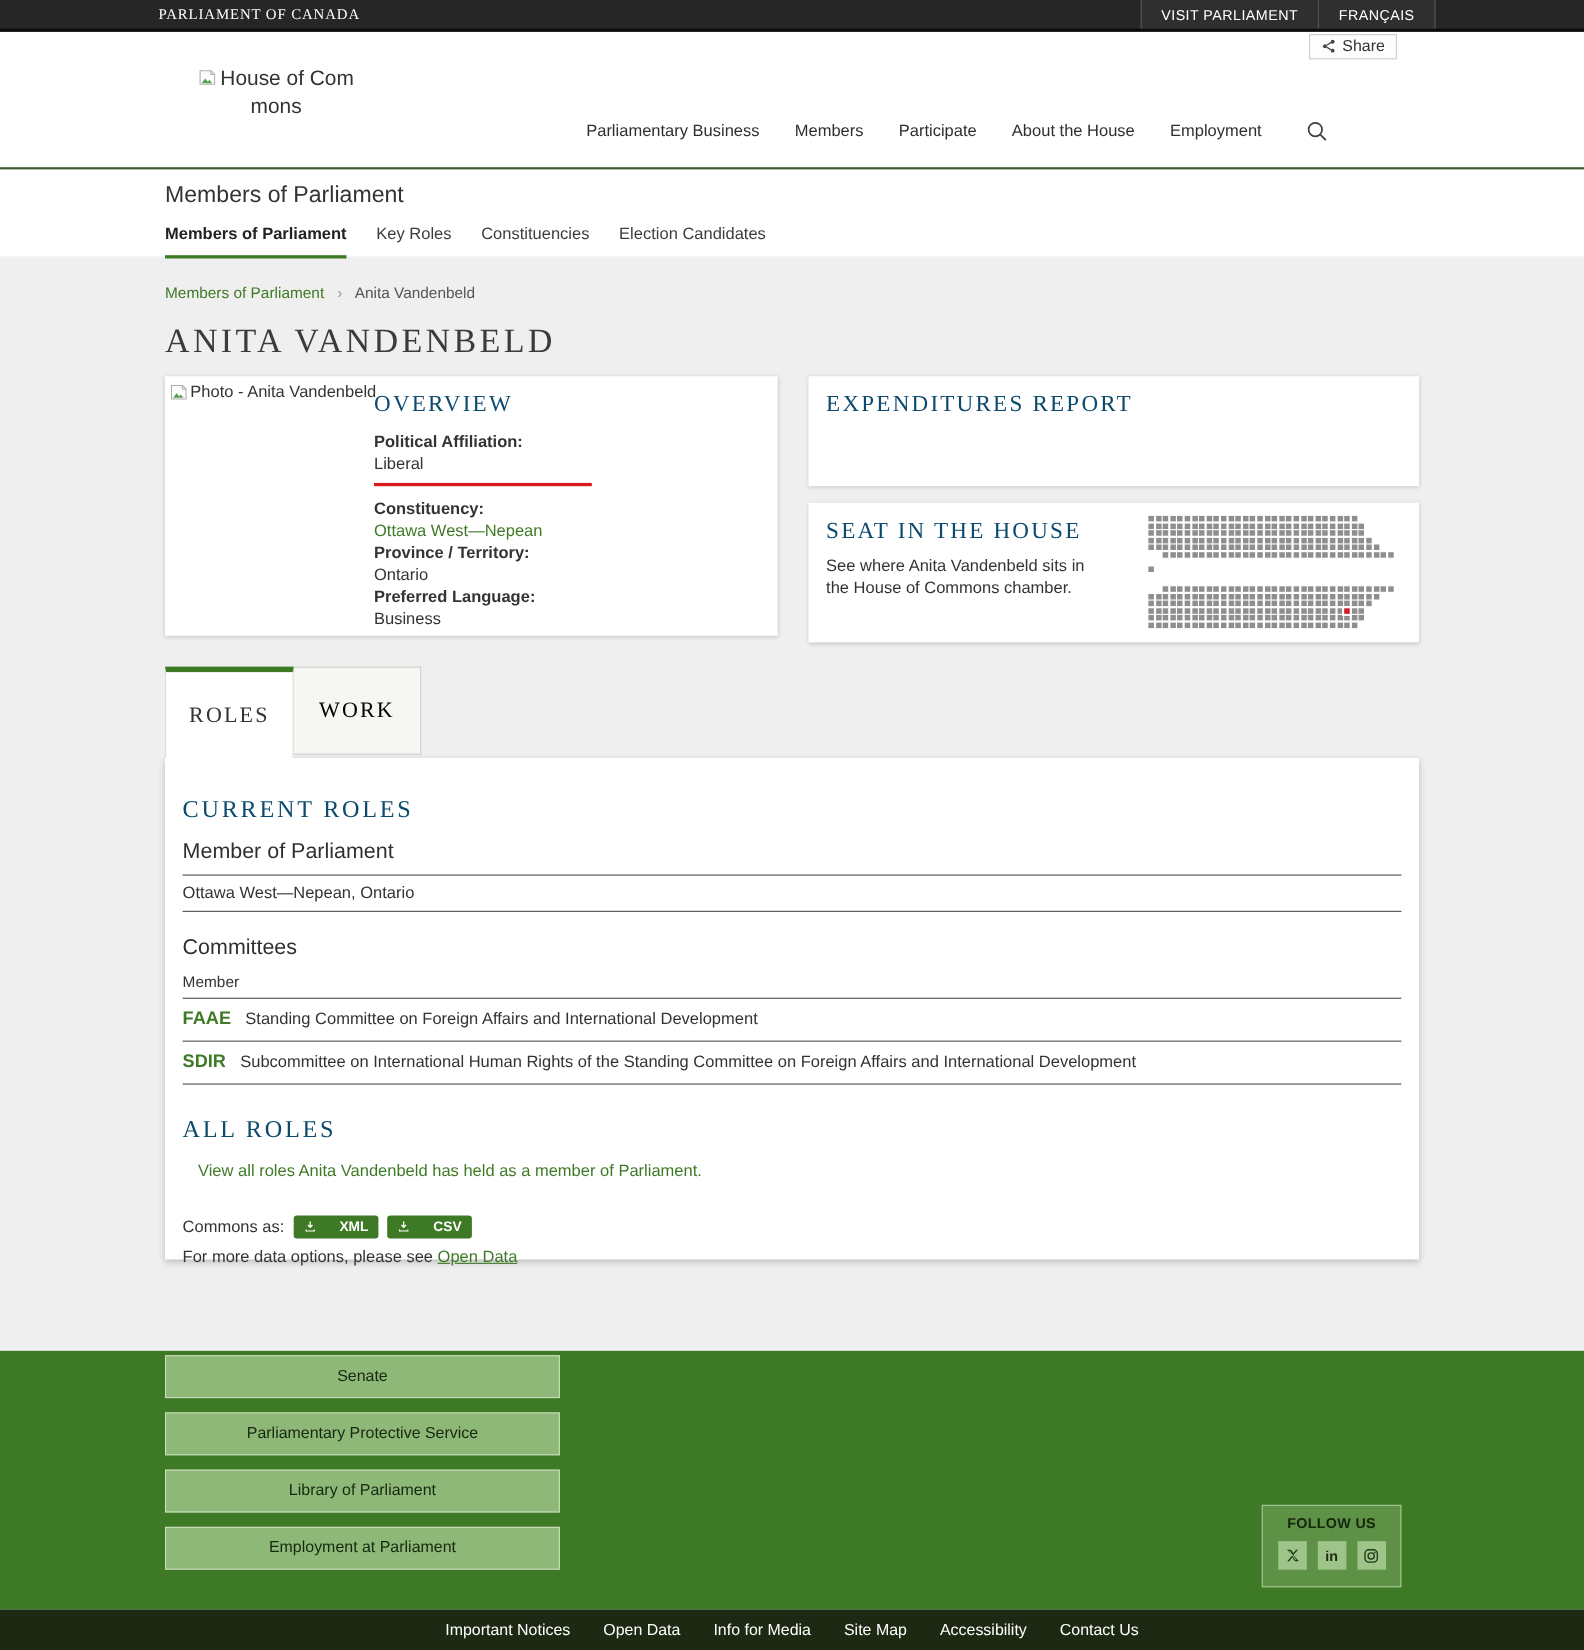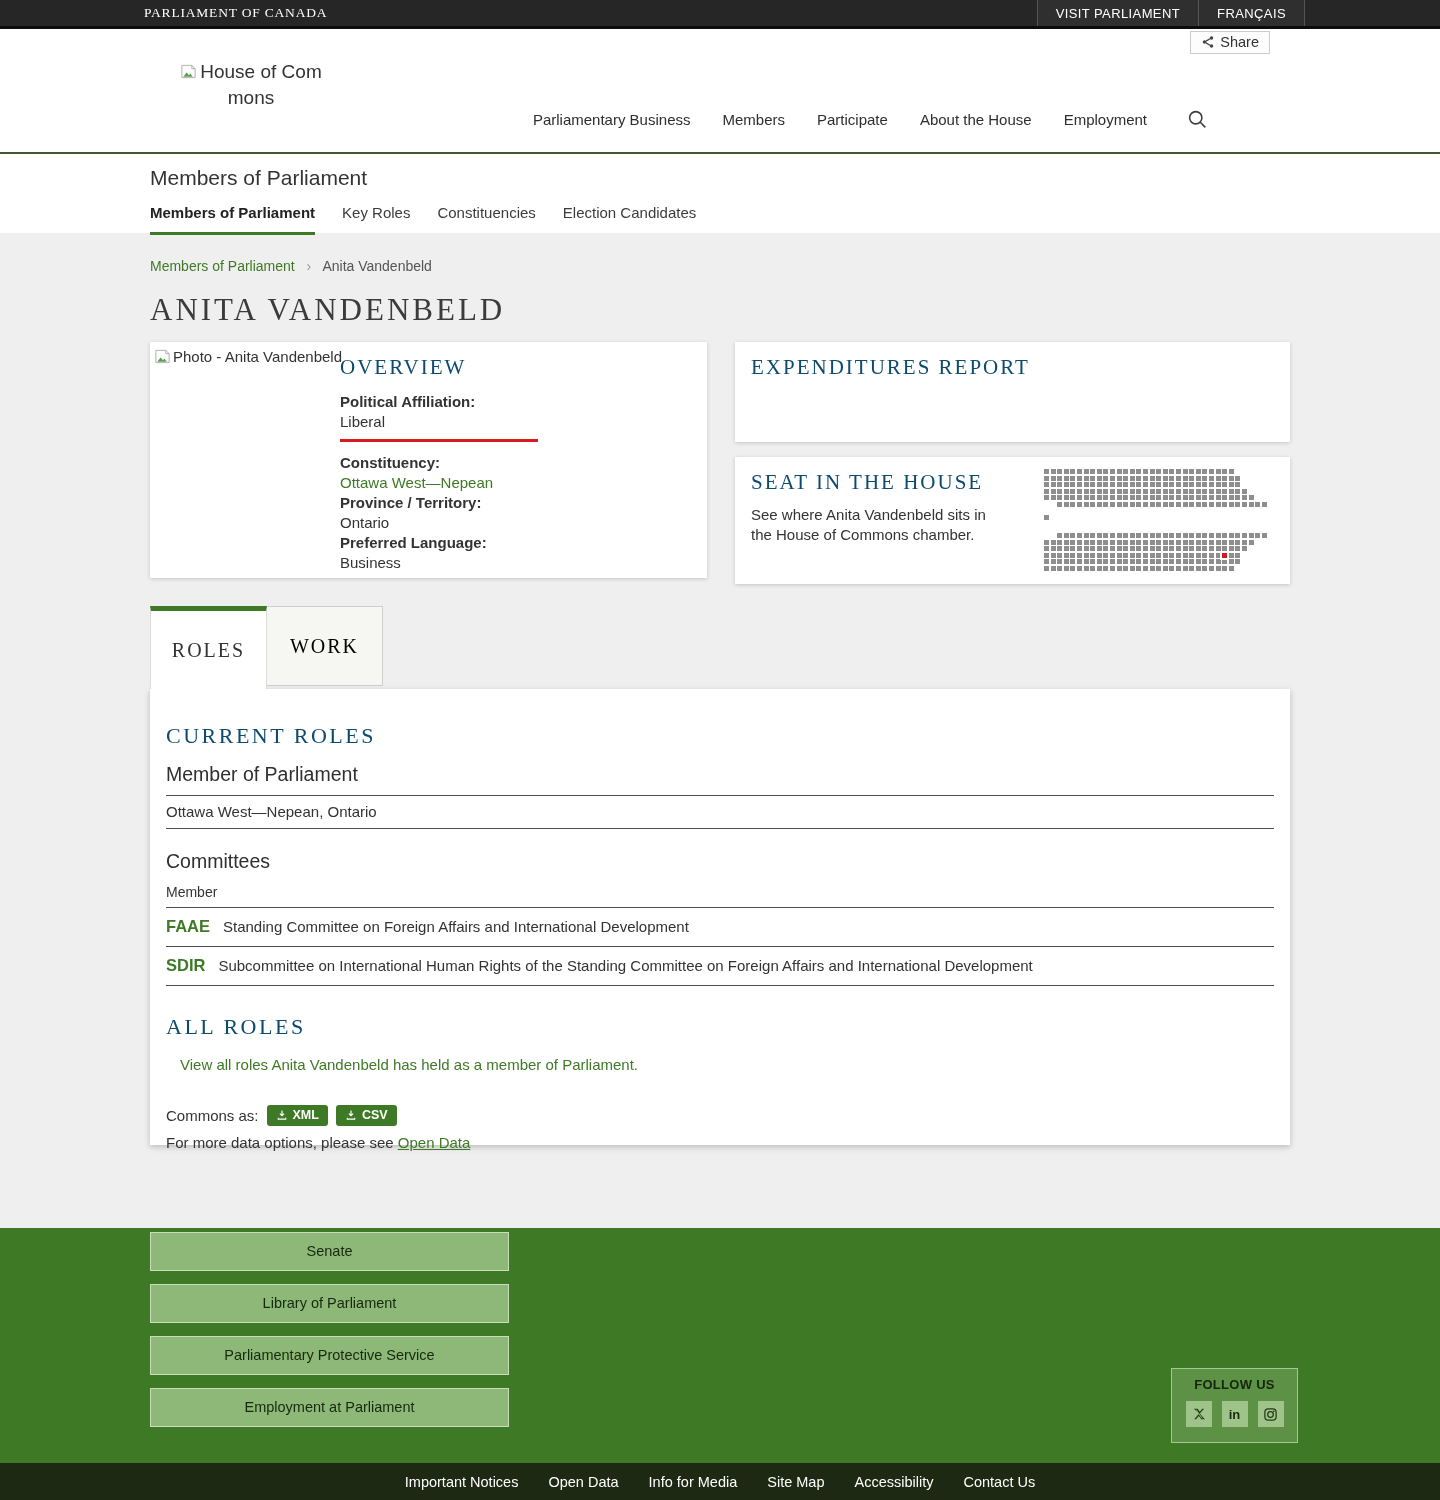--- a/index.html
+++ b/index.html
@@ -72,28 +72,28 @@
   .mp-rule { margin-top:9px; }
   .mp-detail { font-size:15px; color:#333; padding:7px 0 8px; }
   .committees-h { margin-top:21px; }
   .committee-role { font-size:14px; color:#333; padding:11px 0 7px; }
   .committee-row { display:flex; gap:13px; align-items:baseline; padding:9px 0 10px; }
   .committee-code { color:#3e7a26; font-weight:bold; font-size:16.5px; cursor:pointer; }
   .committee-name { font-size:15px; color:#333; }
   .all-h { margin-top:28px; }
   .all-link { display:inline-block; margin:16px 0 0 14px; font-size:15px; color:#3e7a26; cursor:pointer; }
   .export-row { margin-top:31px; display:flex; align-items:center; gap:8px; font-size:15px; color:#333; }
-  .export-btn { background:#3e7a26; color:#fff; font-size:12.5px; font-weight:bold; border:none; border-radius:3px; padding:3px 9px 4px; display:inline-flex; align-items:center; gap:5px; cursor:pointer; }
+  .export-btn { background:#3e7a26; color:#fff; font-size:12.5px; font-weight:bold; border:none; border-radius:3px; padding:3px 9px 4px; display:inline-flex; align-items:center; gap:21px; cursor:pointer; }
   .more-data { margin-top:8px; font-size:15px; color:#333; }
   .more-data-link { color:#3e7a26; text-decoration:underline; cursor:pointer; }
 
   
   .footer { background:#3e7a26; height:235px; padding-top:4px; position:relative; }
   .footer-btn { display:block; width:359px; height:39px; margin:0 0 13px 150px; background:#8db877; border:1px solid #c9ddbb; color:#17290e; font-size:14.5px; text-align:center; line-height:37px; cursor:pointer; font-family:"Liberation Sans",sans-serif; }
-  .follow-box { position:absolute; right:142px; bottom:20px; width:127px; height:75px; background:#5d9145; border:1px solid #a6c793; text-align:center;margin-top:20px; }
+  .follow-box { position:absolute; right:166px; bottom:20px; width:127px; height:75px; background:#5d9145; border:1px solid #a6c793; text-align:center;margin-top:20px; }
   .follow-title { font-size:13px; font-weight:bold; color:#15260c; margin-top:8px; letter-spacing:.3px; }
   .social-row { display:flex; justify-content:center; gap:10px; margin-top:9px; }
   .social-tile { width:26px; height:26px; background:#9ec489; display:flex; align-items:center; justify-content:center; cursor:pointer; color:#1c2b10; }
   .social-tile .in-txt { font-weight:bold; font-size:13px; }
 
   .bottom-bar { height:37px; background:#1d2912; display:flex; align-items:center; justify-content:center; gap:30px; }
   .bottom-link { color:#fff; font-size:14.5px; cursor:pointer; }
 </style>
 </head>
 <body>
@@ -610,22 +610,22 @@
         <span>CSV</span>
       </button>
     </div>
     <div class="more-data"><span>For more data options, please see </span><span class="more-data-link">Open Data</span></div>
   </div>
 
 </div>
 
 <div class="footer">
   <button class="footer-btn">Senate</button>
+  <button class="footer-btn">Parliamentary Protective Service</button>
   <button class="footer-btn">Library of Parliament</button>
-  <button class="footer-btn">Parliamentary Protective Service</button>
   <button class="footer-btn">Employment at Parliament</button>
   <div class="follow-box">
     <div class="follow-title">FOLLOW US</div>
     <div class="social-row">
       <span class="social-tile">
         <svg width="14" height="14" viewBox="0 0 24 24">
             <path fill="#233a17" d="M17.6 3h3.1l-7.3 8.3L22 21h-6.1l-4.2-5.6L6.9 21H3.8l7.7-8.8L3.4 3h6.2l3.8 5.1L17.6 3zm-1.1 16.1h1.7L7.6 4.7H5.8l10.7 14.4z"></path>
           </svg>
       </span>
       <span class="social-tile">

